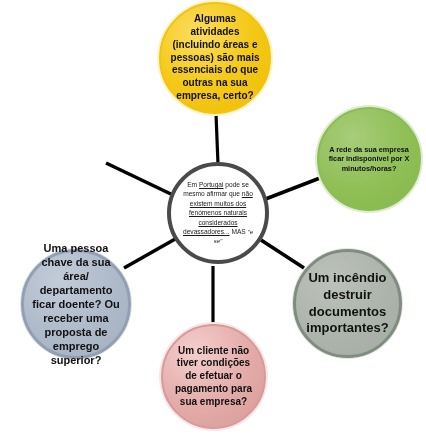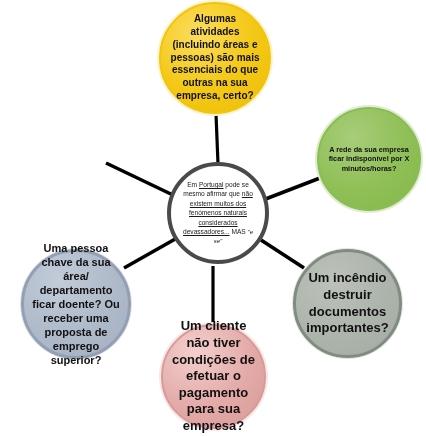--- a/index.html
+++ b/index.html
@@ -110,21 +110,21 @@
   }
   #n-bottom-right .txt { font-size: 13px; }
 
   #n-bottom {
     left: 161px; top: 324px;
     width: 105px; height: 105px;
     background: radial-gradient(circle at 32% 26%, #f3cfcd 0%, #e3aaa8 55%, #d79b99 100%);
     border: 2px solid #d79a98;
     box-shadow: 0 0 0 2px #f6e7e6;
   }
-  #n-bottom .txt { font-size: 13px; }
+  #n-bottom .txt { font-size: 10px; }
 </style>
 </head>
 <body>
 
 <div id="canvas">
 
   <svg class="spokes" viewBox="0 0 426 436" width="426" height="436" aria-hidden="true">
     <line x1="218" y1="164" x2="216" y2="114" stroke="#000000" stroke-width="3.2"></line>
     <line x1="175" y1="196" x2="106" y2="163" stroke="#000000" stroke-width="3.6"></line>
     <line x1="263" y1="200" x2="320" y2="178" stroke="#000000" stroke-width="3.6"></line>

